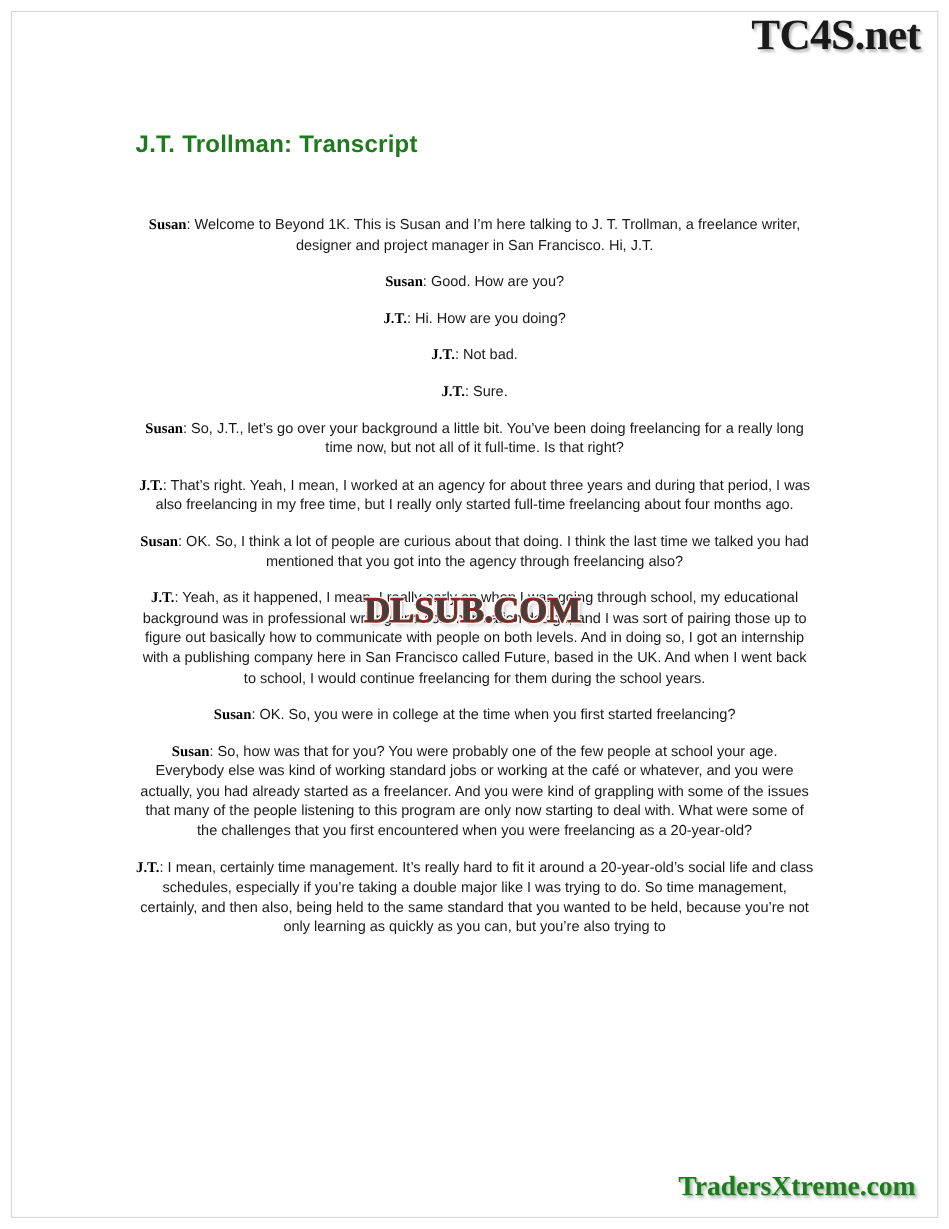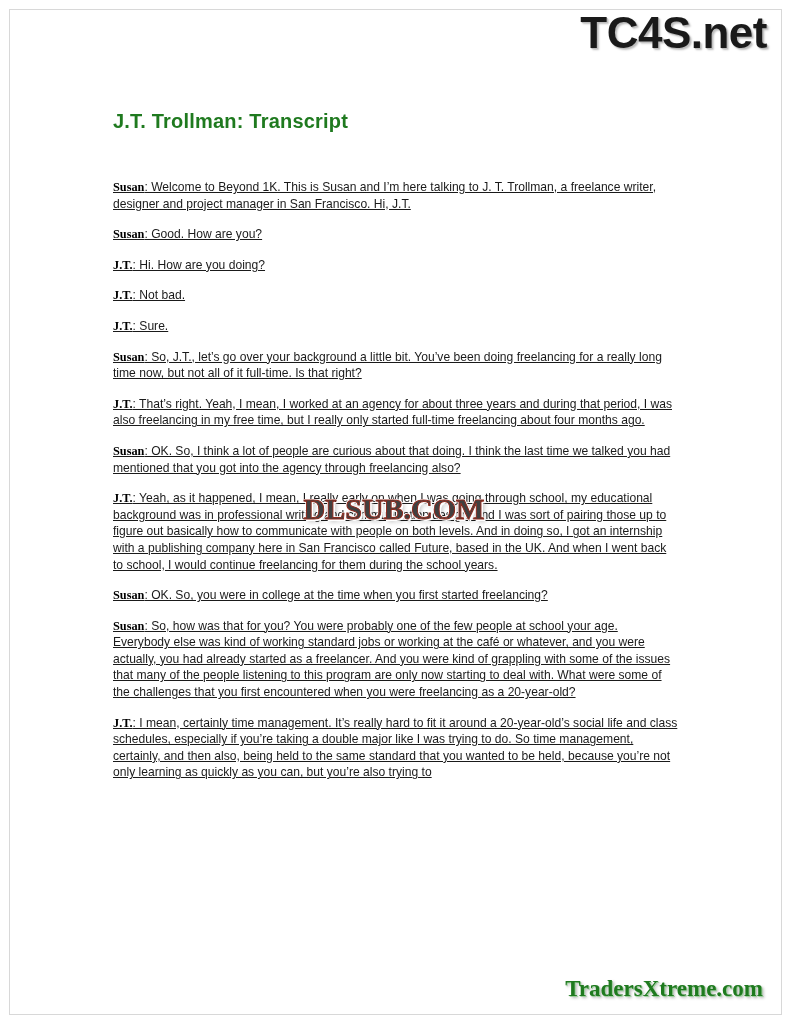--- a/index.html
+++ b/index.html
@@ -30,23 +30,23 @@
     height: 1006px;
     border: 1px solid #d8d8d8;
     box-sizing: border-box;
     pointer-events: none;
   }
   
   .wm-top {
     position: absolute;
     right: 24px;
     top: 8px;
-    font-family: Liberation Sans, sans-serif;
+    font-family: Liberation Serif, serif;
     font-weight: bold;
-    font-size: 44px;
+    font-size: 36px;
     letter-spacing: -0.5px;
     color: #1a1a1a;
     text-shadow: 1px 1px 0 #bdbdbd, 2px 2px 2px rgba(0,0,0,0.25);
   }
   
   .wm-bottom {
     position: absolute;
     right: 28px;
     bottom: 22px;
     font-family: "Liberation Serif", serif;
@@ -89,22 +89,21 @@
     font-weight: bold;
     color: #1f7a1f;
     margin: 12px 0 46px 0;
     letter-spacing: 0.2px;
   }
   .para {
     font-size: 12.1px;
     line-height: 16.6px;
     color: #1a1a1a;
     margin: 0 0 14px 0;
-    text-align: left;
-    text-decoration: underline;
+    text-align: center;
   }
   .speaker {
     font-family: "Liberation Serif", serif;
     font-weight: bold;
     font-size: 12.3px;
     color: #000000;
   }
 </style>
 </head>
 <body>

